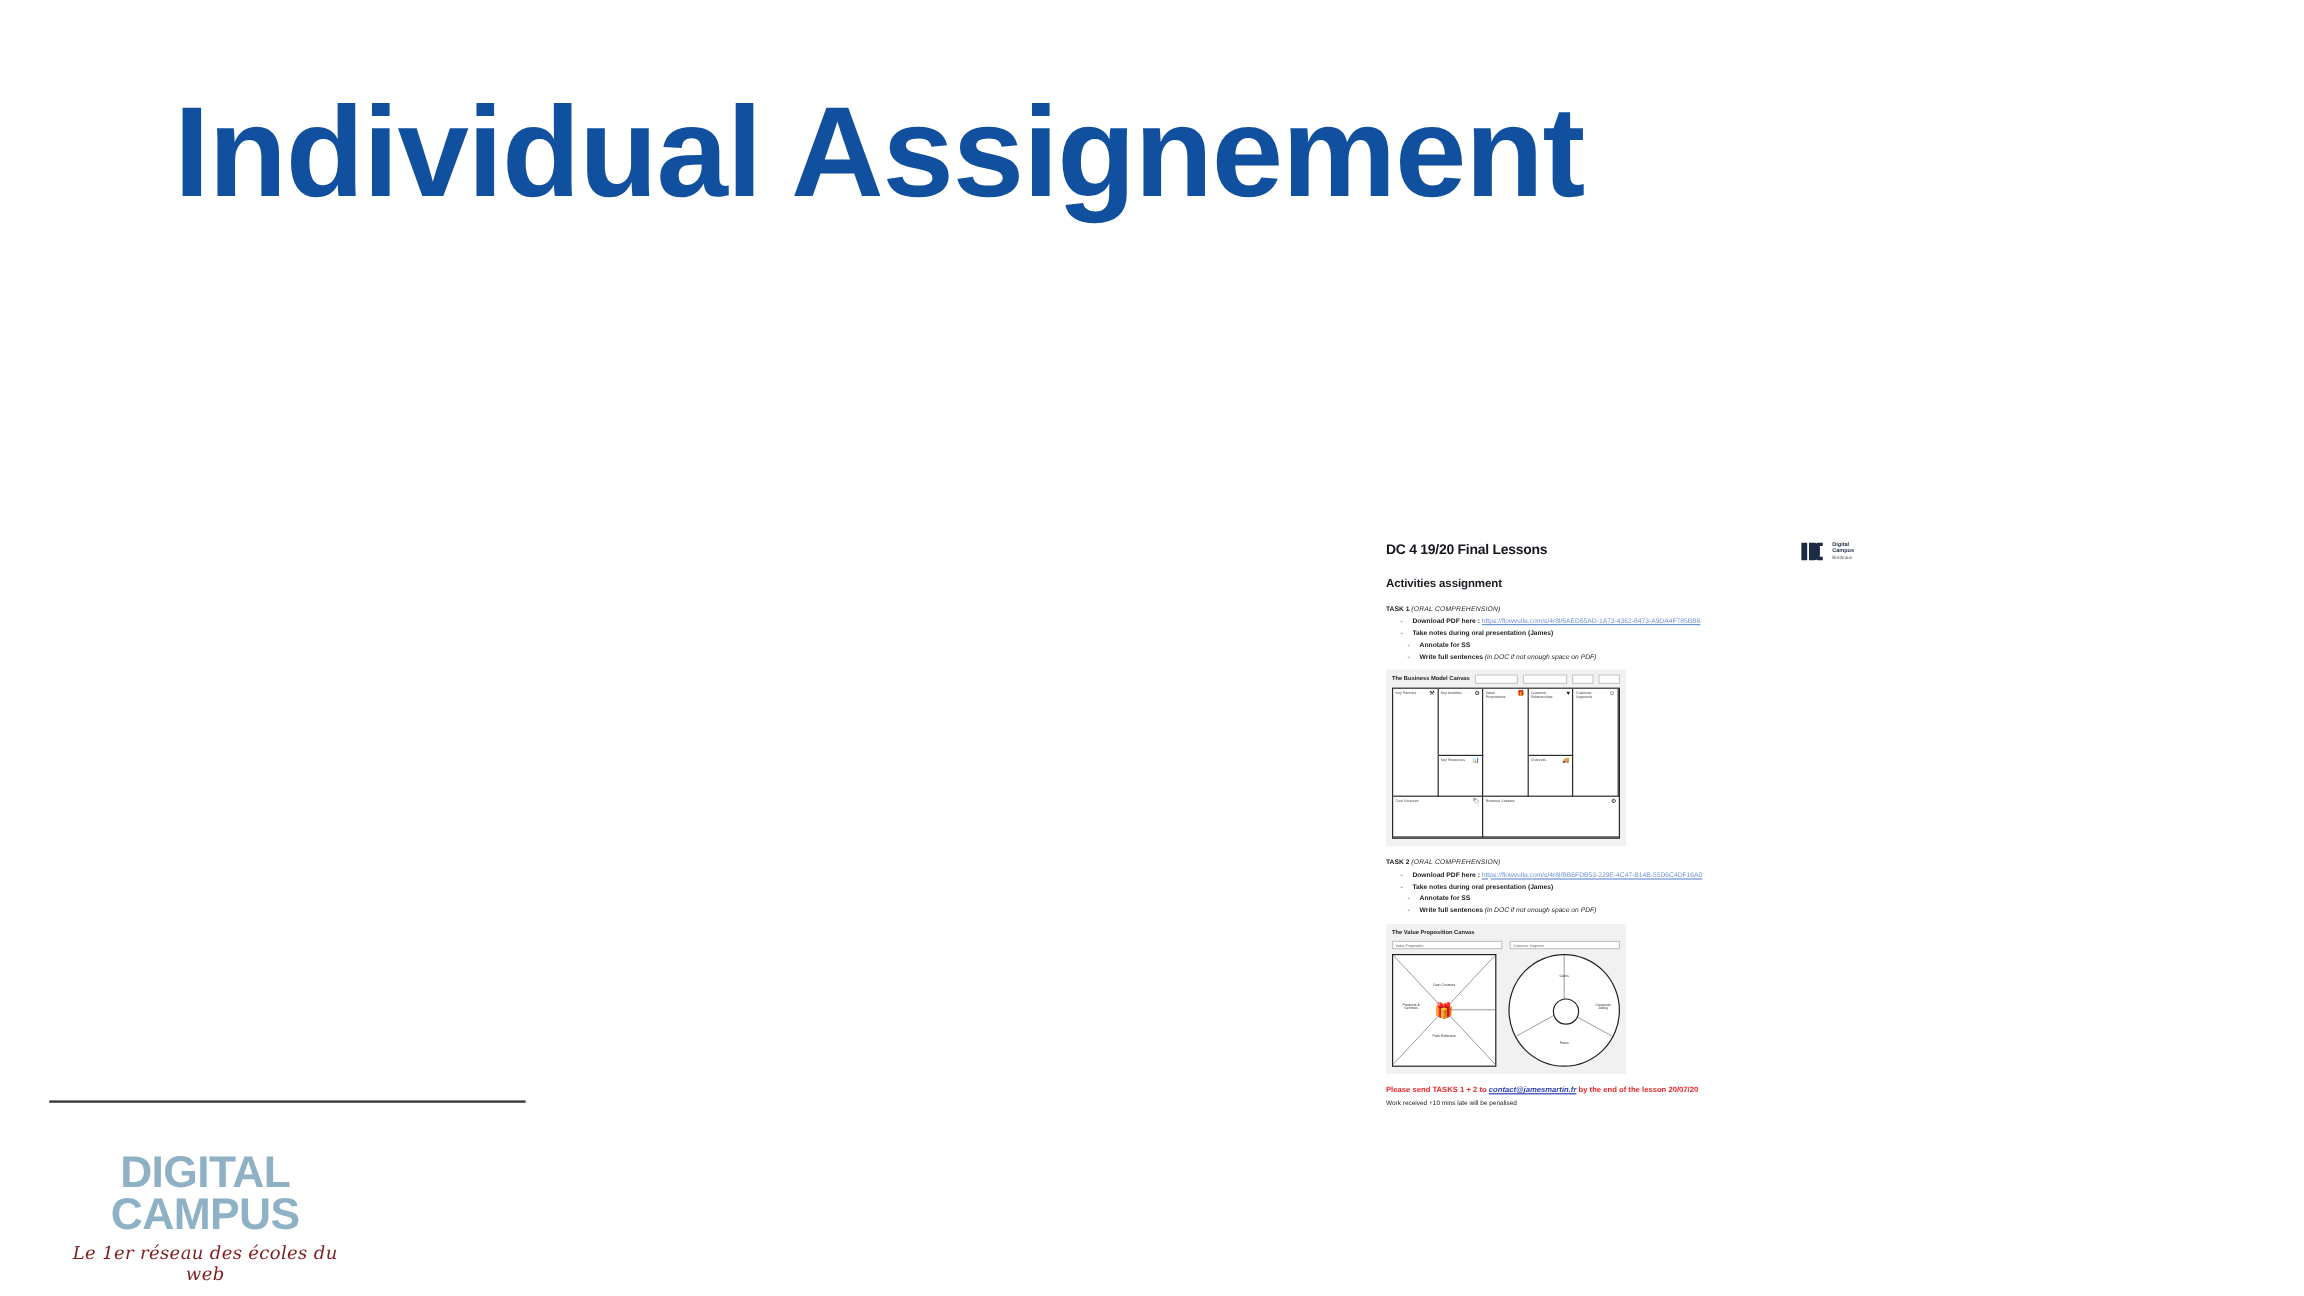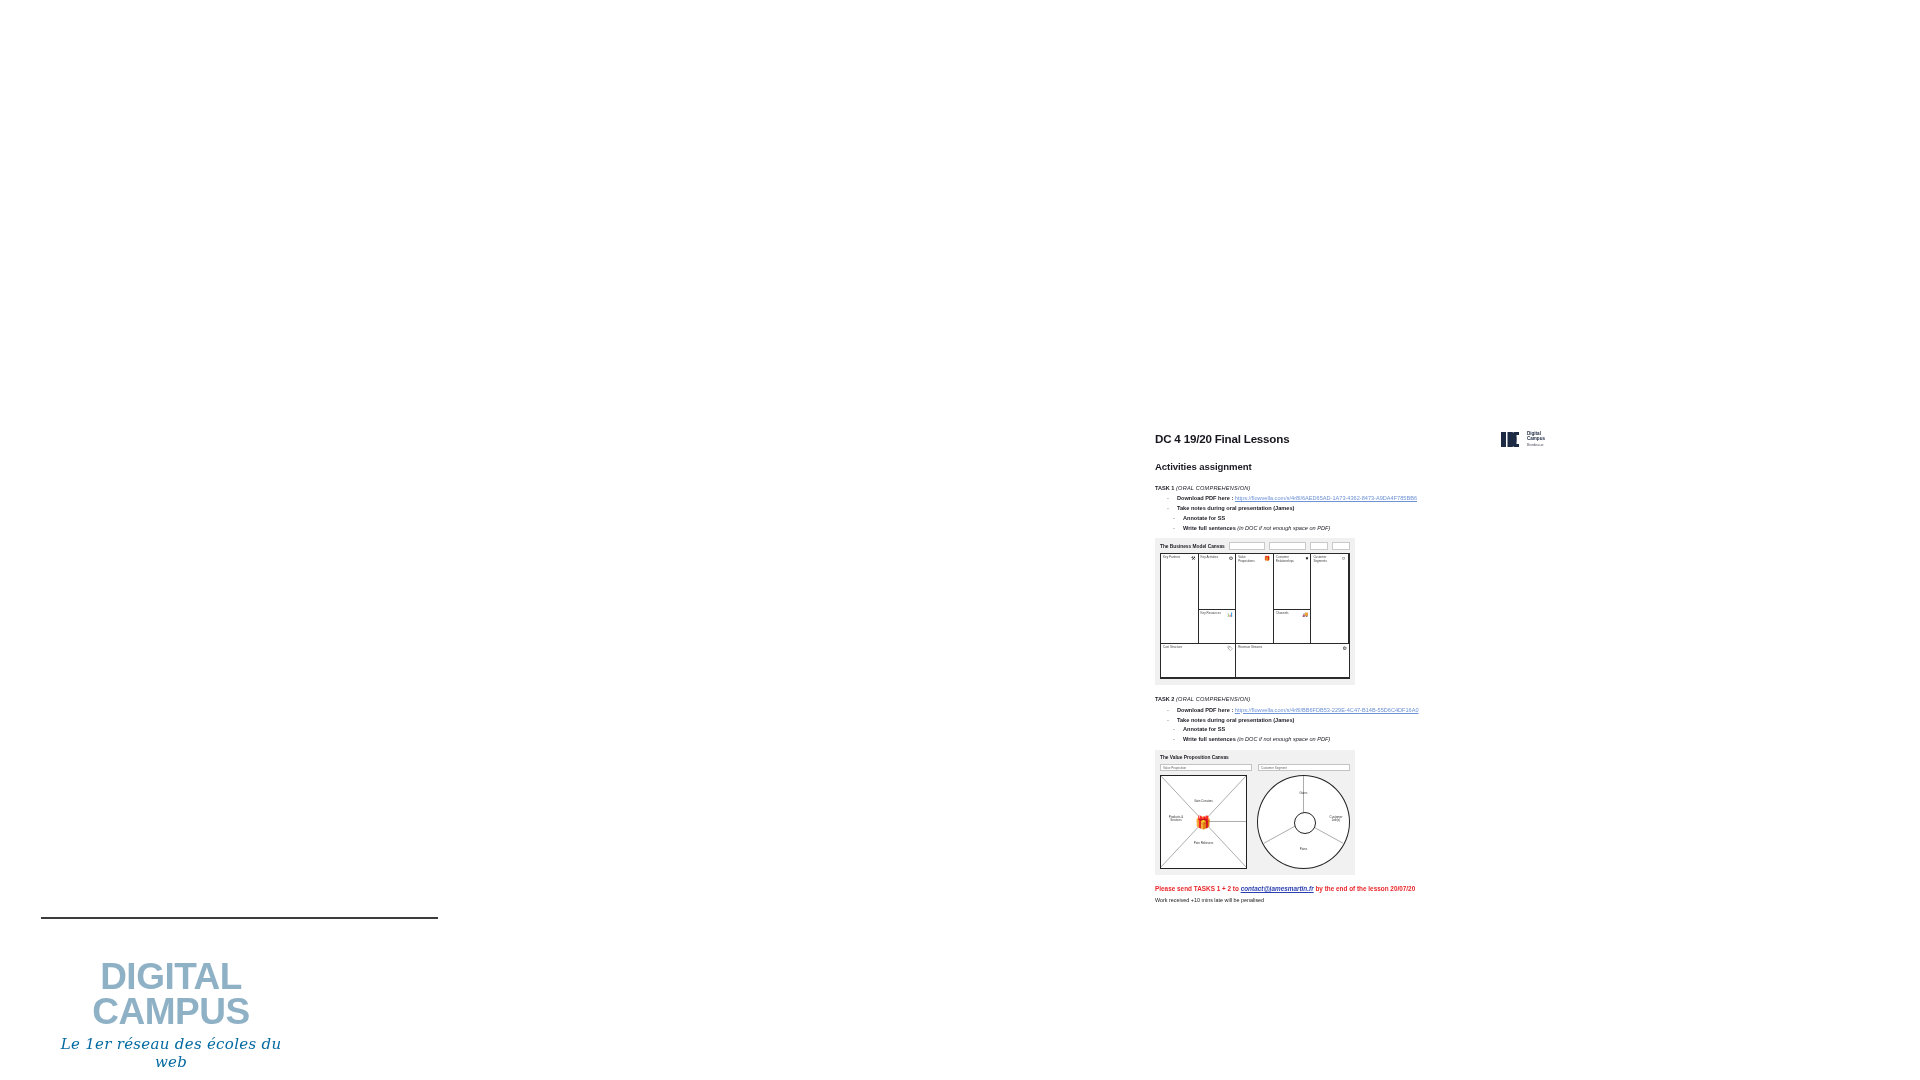--- a/index.html
+++ b/index.html
@@ -47,33 +47,33 @@
   .brand-word{
     display:block;
     color:#8fb1c6;
     font-weight:bold;
     font-size:37px;
     letter-spacing:-0.5px;
     line-height:0.94;
   }
   .brand-tagline{
     display:block;
-    color:#0369a1;
+    color:#7f1d1d;
     font-family:"DejaVu Serif", serif;
     font-style:italic;
     font-size:15px;
     margin-top:5px;
     letter-spacing:0.3px;
   }
 
   
   .doc-thumb{
     position:absolute;
     left:1155px;
-    top:430px;
+    top:450px;
     width:390px;
     height:500px;
     background:#ffffff;
     color:#1b1b24;
     font-size:5.2px;
     line-height:1.5;
     overflow:hidden;
   }
   .doc-head{
     display:flex;
@@ -276,20 +276,21 @@
     font-size:5.4px;
     font-weight:normal;
     color:#222;
     margin-top:2px;
   }
 </style>
 </head>
 <body>
 
 <div class="slide-title">
+  <span class="title-line blue">Individual Assignement</span>
 </div>
 
 <div class="footer-rule"></div>
 
 <div class="brand-logo">
   <span class="brand-word">DIGITAL</span>
   <span class="brand-word">CAMPUS</span>
   <span class="brand-tagline">Le 1er réseau des écoles du web</span>
 </div>
 

